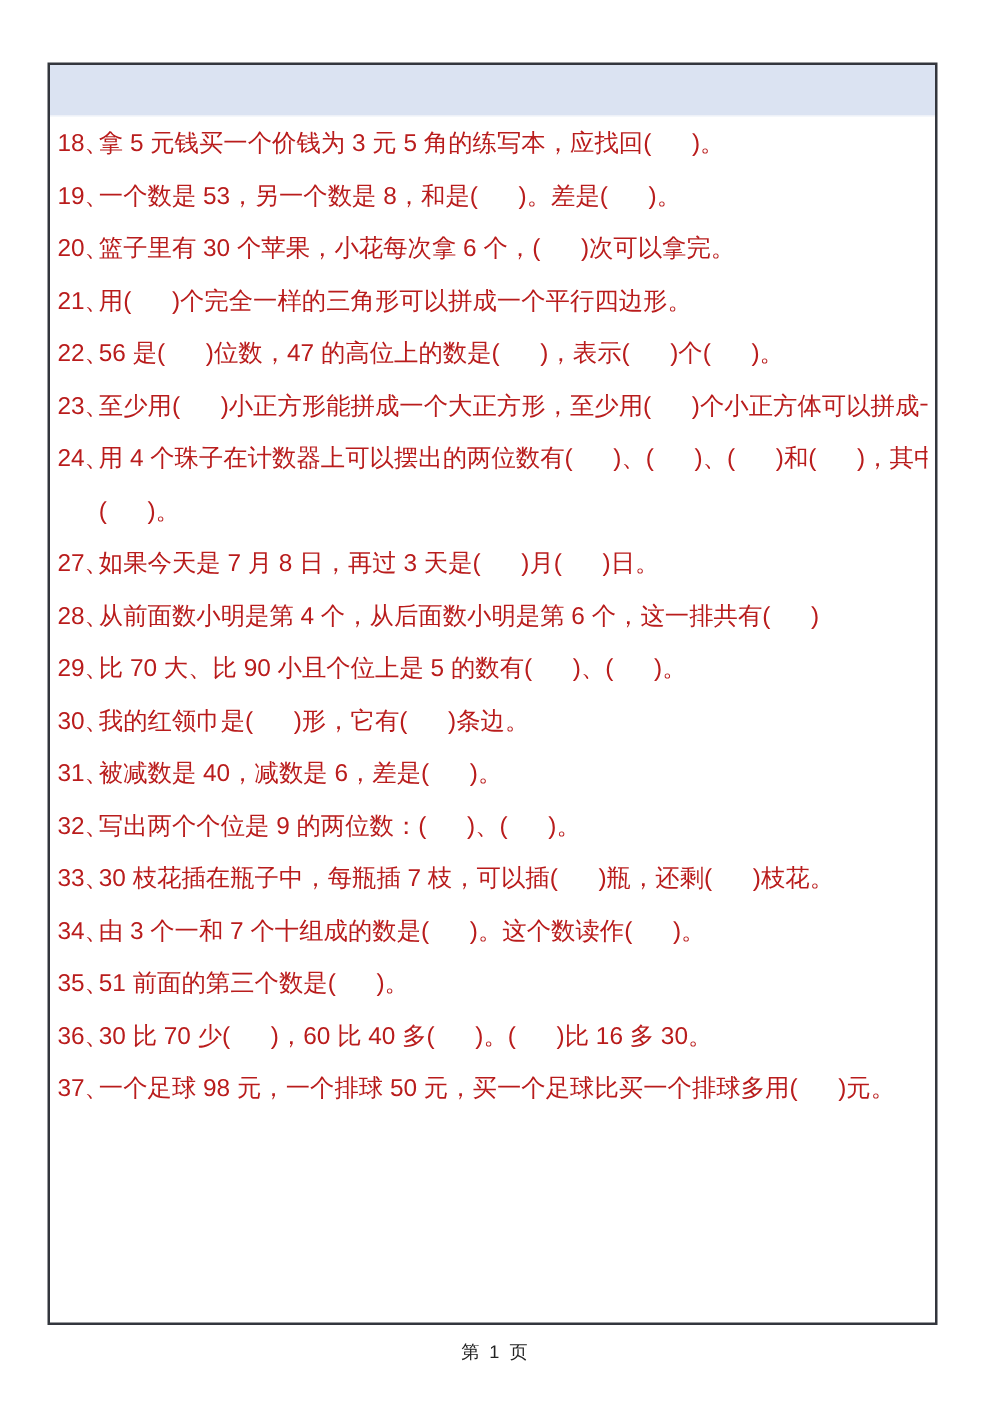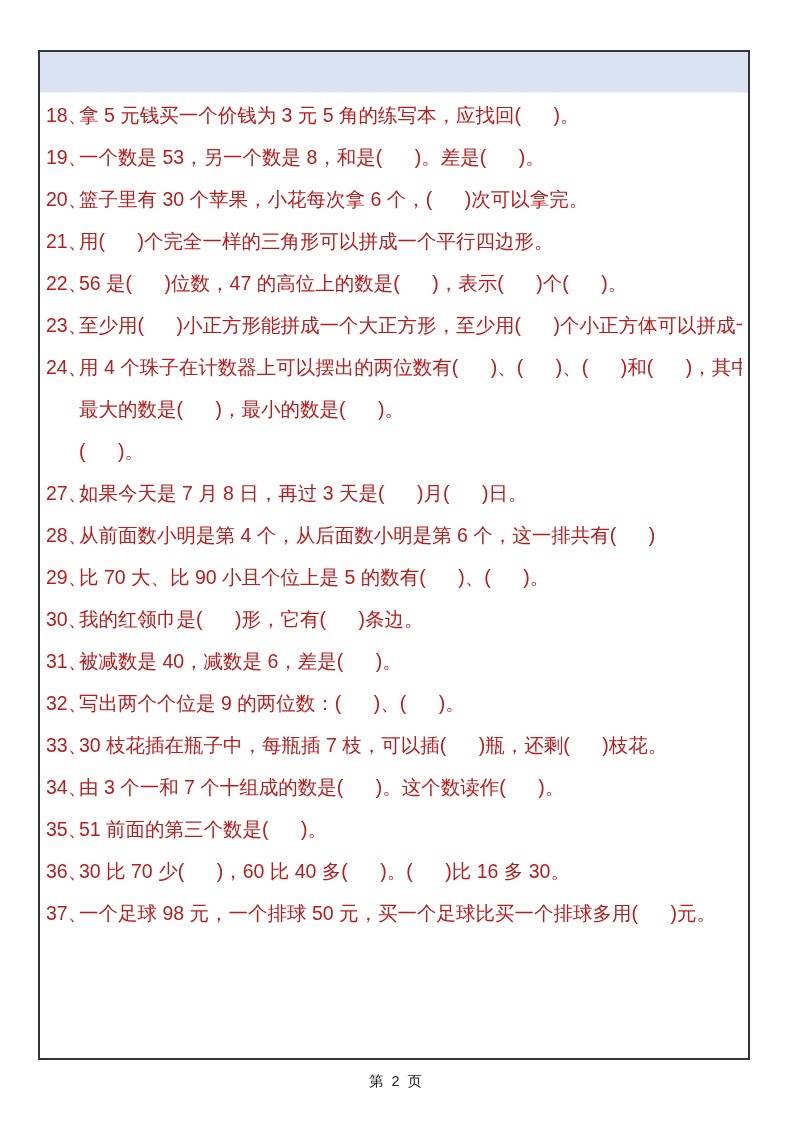--- a/index.html
+++ b/index.html
@@ -67,29 +67,28 @@
   <div class="worksheet-box">
     <div class="header-band"></div>
     <div class="questions">
         <div class="q-line"><span class="q-num">18、</span><span>拿 5 元钱买一个价钱为 3 元 5 角的练写本，应找回(      )。</span></div>
         <div class="q-line"><span class="q-num">19、</span><span>一个数是 53，另一个数是 8，和是(      )。差是(      )。</span></div>
         <div class="q-line"><span class="q-num">20、</span><span>篮子里有 30 个苹果，小花每次拿 6 个，(      )次可以拿完。</span></div>
         <div class="q-line"><span class="q-num">21、</span><span>用(      )个完全一样的三角形可以拼成一个平行四边形。</span></div>
         <div class="q-line"><span class="q-num">22、</span><span>56 是(      )位数，47 的高位上的数是(      )，表示(      )个(      )。</span></div>
         <div class="q-line"><span class="q-num">23、</span><span>至少用(      )小正方形能拼成一个大正方形，至少用(      )个小正方体可以拼成一</span></div>
         <div class="q-line"><span class="q-num">24、</span><span>用 4 个珠子在计数器上可以摆出的两位数有(      )、(      )、(      )和(      )，其中</span></div>
-        <div class="q-line q-cont"><span>最大的数是(      )，最小的数是(      )。</span></div>
         <div class="q-line q-cont"><span>(      )。</span></div>
         <div class="q-line"><span class="q-num">27、</span><span>如果今天是 7 月 8 日，再过 3 天是(      )月(      )日。</span></div>
         <div class="q-line"><span class="q-num">28、</span><span>从前面数小明是第 4 个，从后面数小明是第 6 个，这一排共有(      )</span></div>
         <div class="q-line"><span class="q-num">29、</span><span>比 70 大、比 90 小且个位上是 5 的数有(      )、(      )。</span></div>
         <div class="q-line"><span class="q-num">30、</span><span>我的红领巾是(      )形，它有(      )条边。</span></div>
         <div class="q-line"><span class="q-num">31、</span><span>被减数是 40，减数是 6，差是(      )。</span></div>
         <div class="q-line"><span class="q-num">32、</span><span>写出两个个位是 9 的两位数：(      )、(      )。</span></div>
         <div class="q-line"><span class="q-num">33、</span><span>30 枝花插在瓶子中，每瓶插 7 枝，可以插(      )瓶，还剩(      )枝花。</span></div>
         <div class="q-line"><span class="q-num">34、</span><span>由 3 个一和 7 个十组成的数是(      )。这个数读作(      )。</span></div>
         <div class="q-line"><span class="q-num">35、</span><span>51 前面的第三个数是(      )。</span></div>
         <div class="q-line"><span class="q-num">36、</span><span>30 比 70 少(      )，60 比 40 多(      )。(      )比 16 多 30。</span></div>
         <div class="q-line"><span class="q-num">37、</span><span>一个足球 98 元，一个排球 50 元，买一个足球比买一个排球多用(      )元。</span></div>
       </div>
   </div>
-  <div class="footer">第 2 页</div>
+  <div class="footer">第 1 页</div>
 </div>
 
 </body></html>

